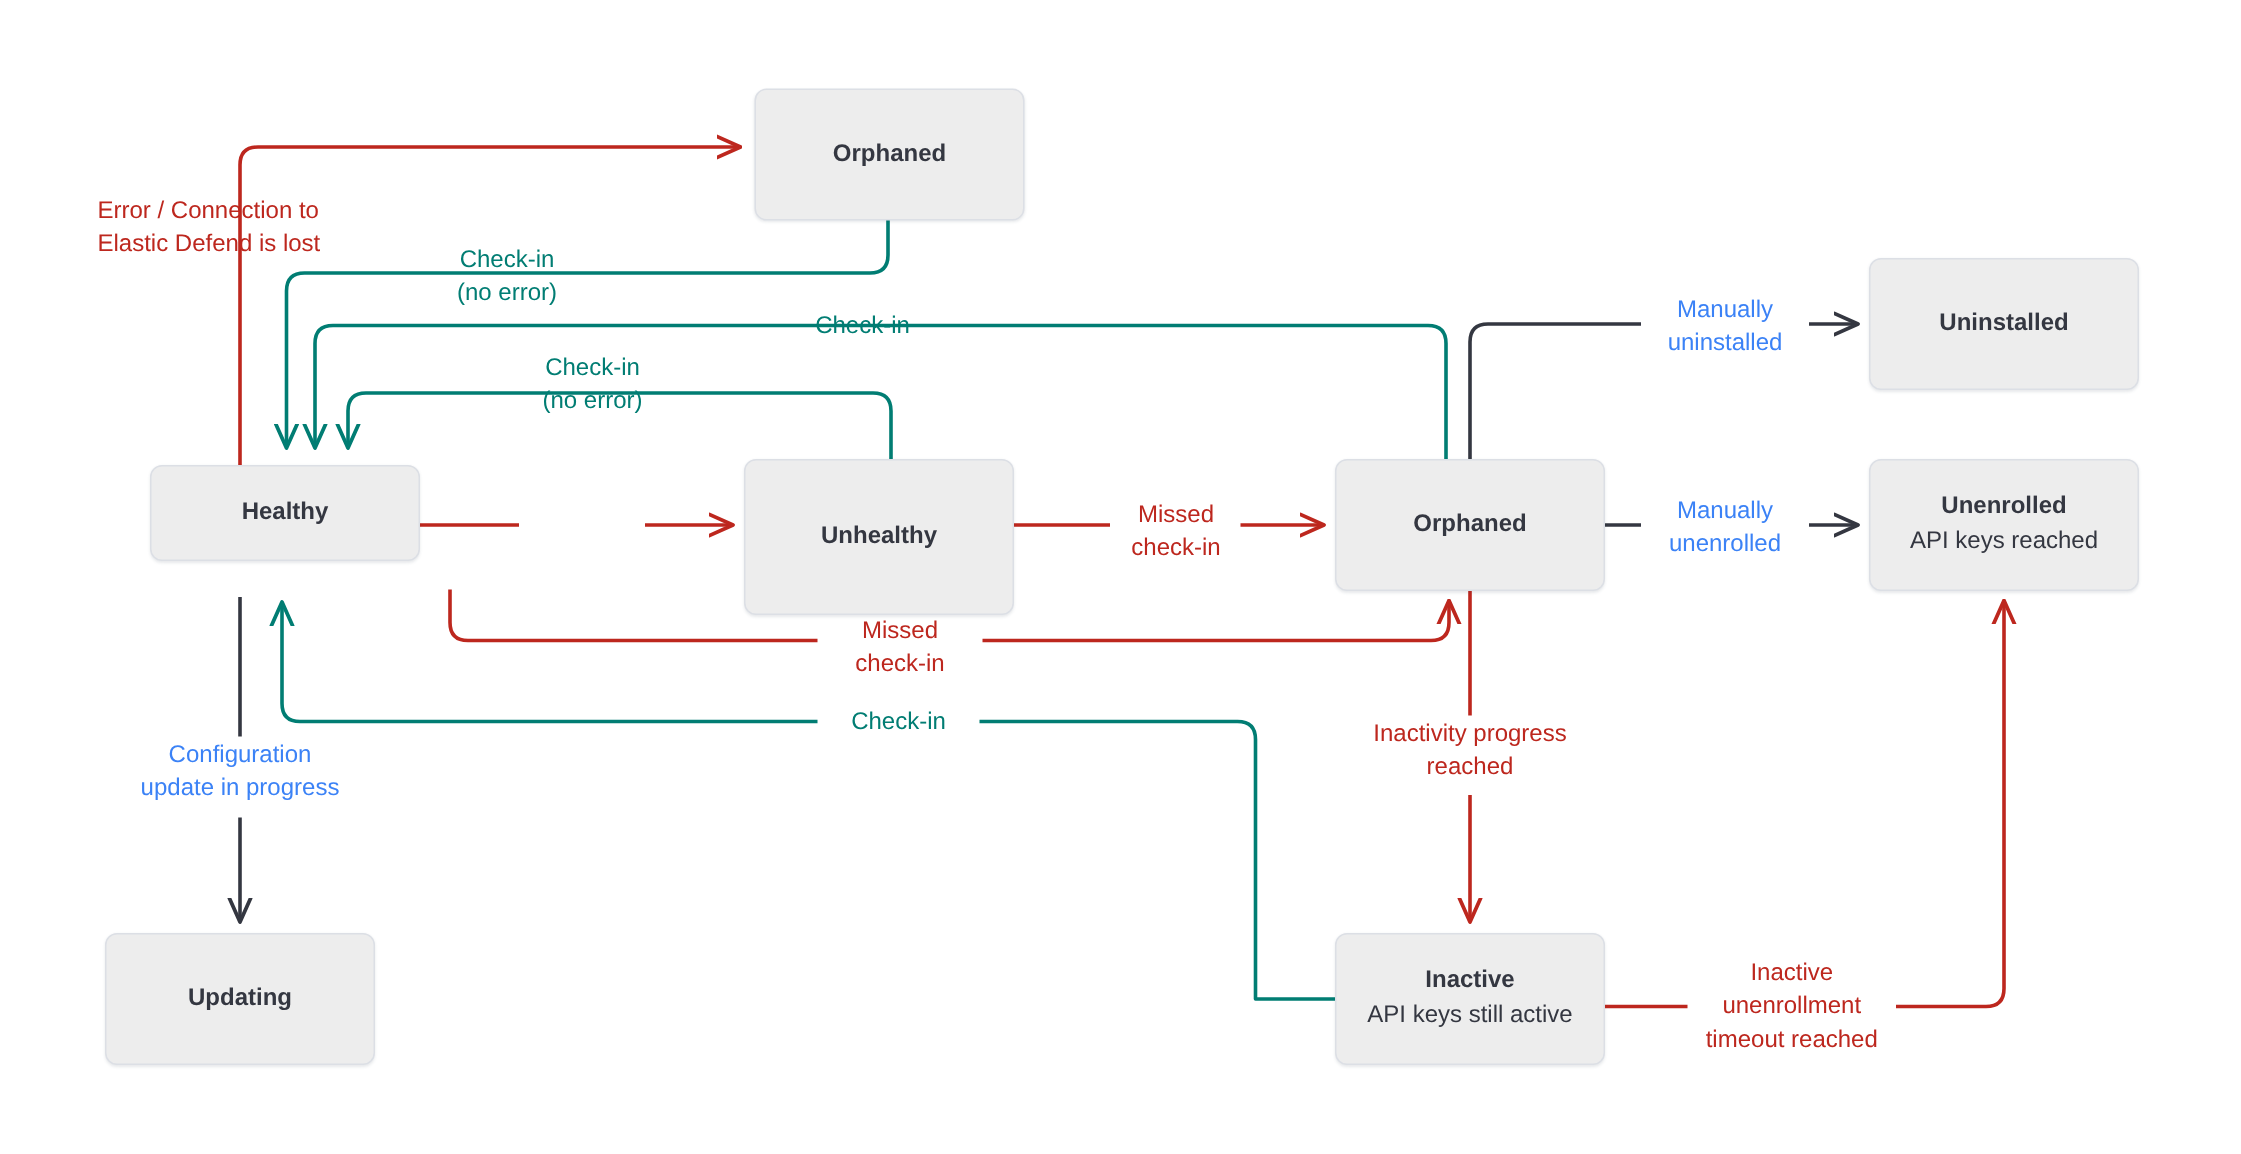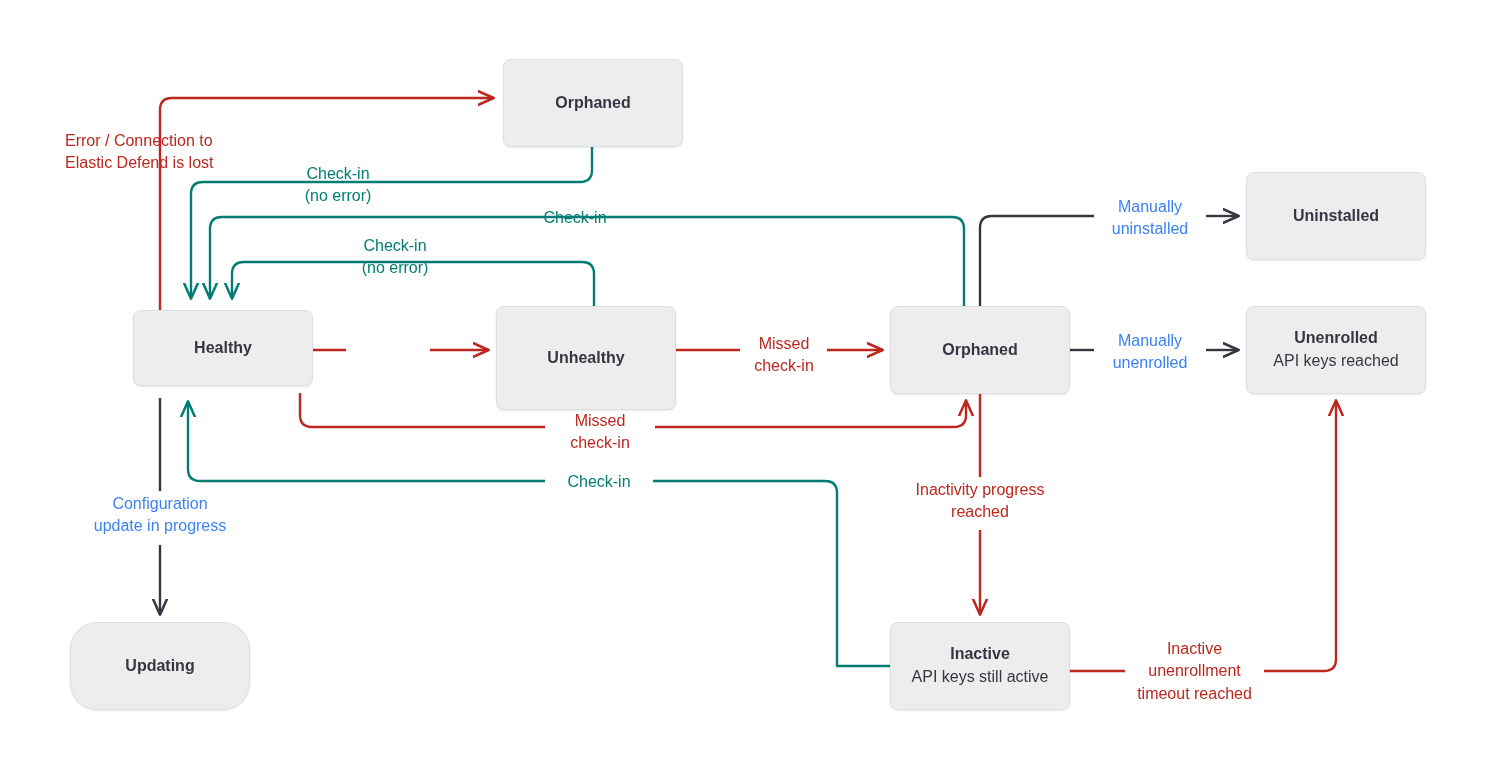--- a/index.html
+++ b/index.html
@@ -115,21 +115,21 @@
 
       <path d="M 160 398 L 160 491" stroke="#343741"></path>
       <path d="M 160 545 L 160 614" stroke="#343741" marker-end="url(#ah-black)"></path>
     </g>
   </svg>
 
   <div class="node" style="left:503px; top:59px; width:180px; height:88px;">
     <div class="title">Orphaned</div>
   </div>
 
-  <div class="node" style="left:100px; top:310px; width:180px; height:76px;margin-left:33px;">
+  <div class="node" style="left:100px; top:310px; width:180px; height:64px;">
     <div class="title">Healthy</div>
   </div>
 
   <div class="node" style="left:496px; top:306px; width:180px; height:104px;">
     <div class="title">Unhealthy</div>
   </div>
 
   <div class="node" style="left:890px; top:306px; width:180px; height:88px;">
     <div class="title">Orphaned</div>
   </div>
@@ -141,21 +141,21 @@
   <div class="node" style="left:1246px; top:306px; width:180px; height:88px;">
     <div class="title">Unenrolled</div>
     <div class="sub">API keys reached</div>
   </div>
 
   <div class="node" style="left:890px; top:622px; width:180px; height:88px;">
     <div class="title">Inactive</div>
     <div class="sub">API keys still active</div>
   </div>
 
-  <div class="node" style="left:70px; top:622px; width:180px; height:88px;border-radius:27px;">
+  <div class="node" style="left:70px; top:622px; width:180px; height:88px;">
     <div class="title">Updating</div>
   </div>
 
   <div class="lbl red left" style="left:65px; top:130px; width:230px;">Error / Connection to
 Elastic Defend is lost</div>
 
   <div class="lbl teal" style="left:263px; top:163px; width:150px;">Check-in
 (no error)</div>
 
   <div class="lbl teal" style="left:523px; top:207px; width:104px;">Check-in</div>

